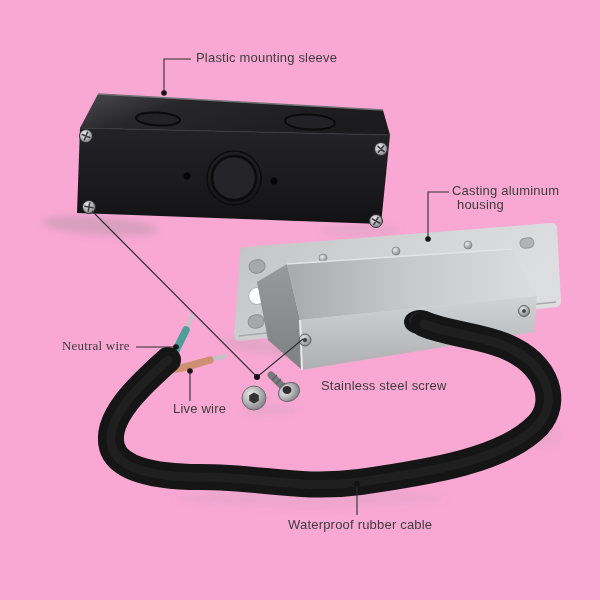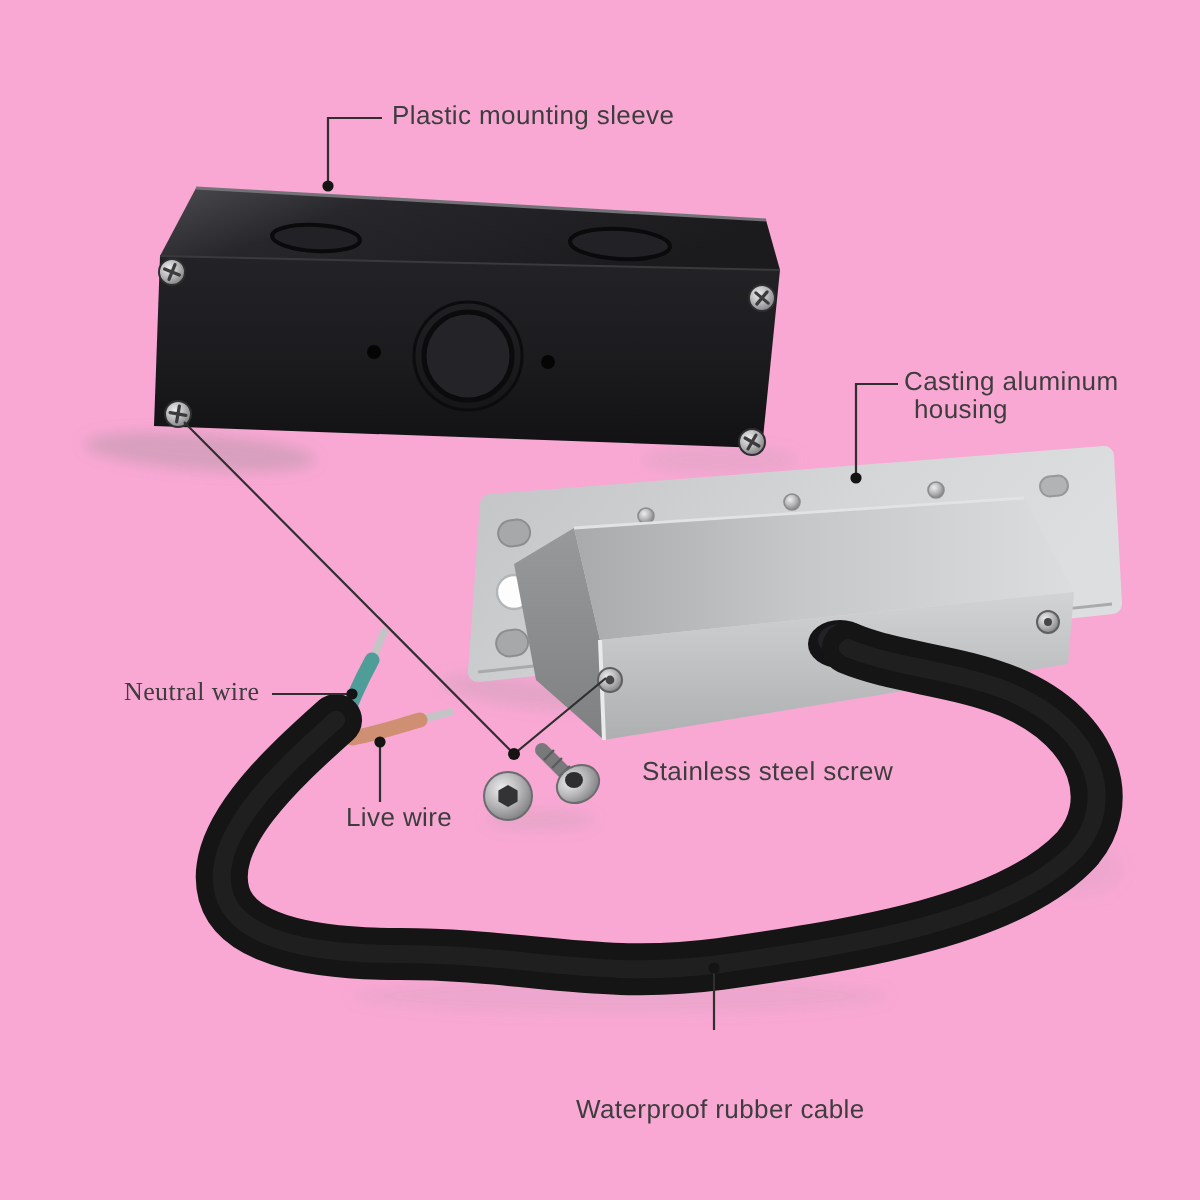--- a/index.html
+++ b/index.html
@@ -186,15 +186,15 @@
   <span>Casting aluminum</span>
   <span class="l2">housing</span>
 </div>
 
 <div class="callout" style="left:62px;top:339px;font-family:Liberation Serif, serif;">Neutral wire</div>
 
 <div class="callout" style="left:173px;top:402px;">Live wire</div>
 
 <div class="callout" style="left:305px;top:379px;margin-left:16px;">Stainless steel screw</div>
 
-<div class="callout" style="left:288px;top:548px;text-align:center;">Waterproof rubber cable</div>
+<div class="callout" style="left:288px;top:518px;text-align:center;">Waterproof rubber cable</div>
 
 </div>
 
 </body></html>

